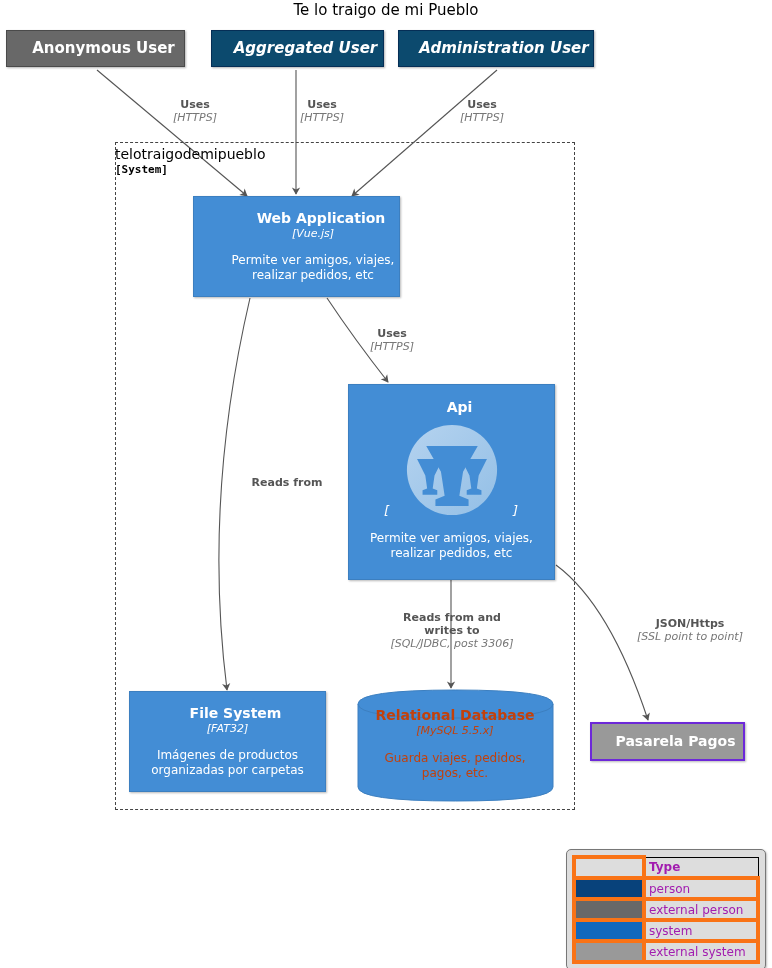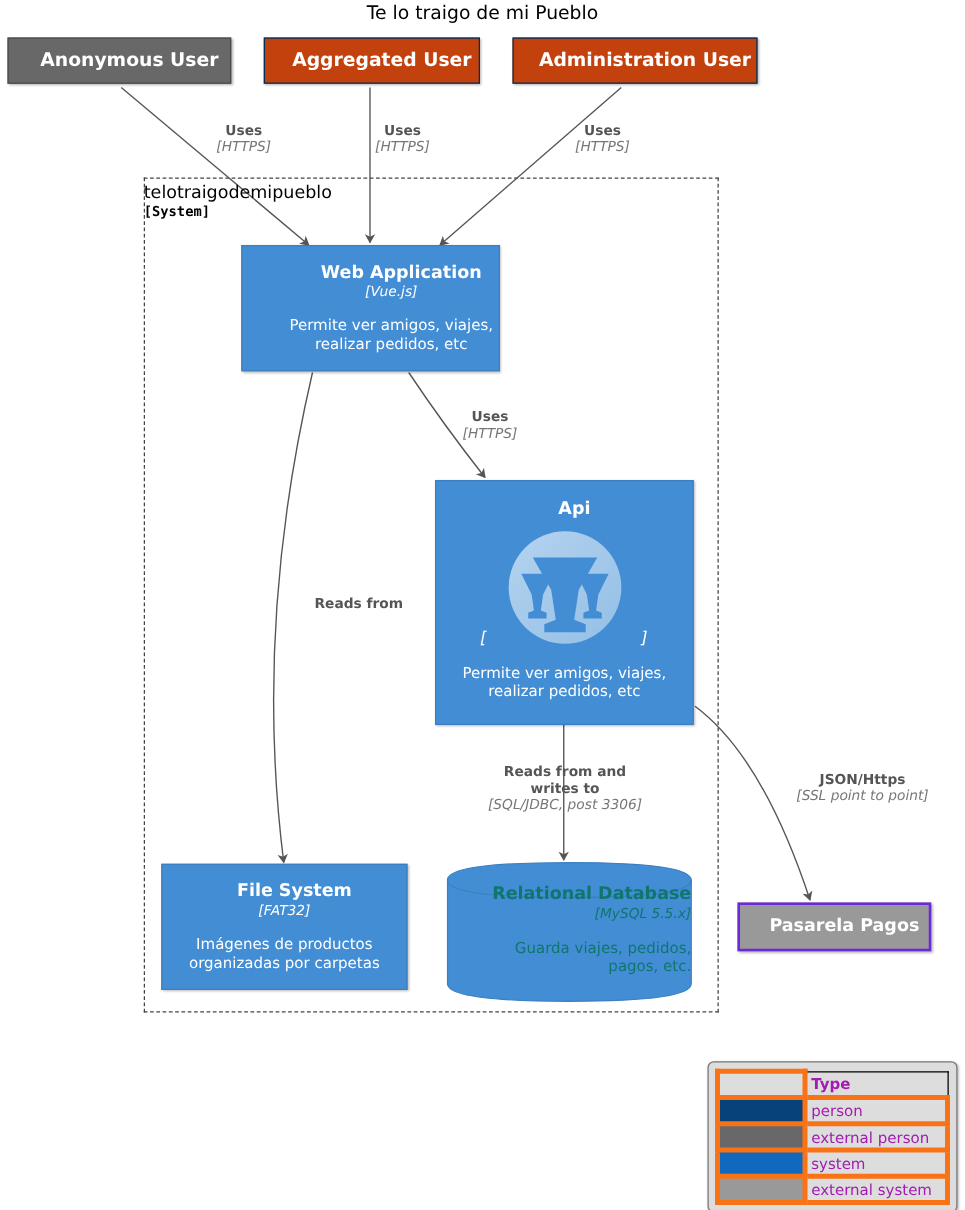--- a/index.html
+++ b/index.html
@@ -59,21 +59,21 @@
     line-height:1.25;
   }
 
   
   .actor{
     border:1px solid #3f3f3f;
     font-size:15px;
     height:37px;
     box-shadow:1px 1px 2px rgba(0,0,0,0.30);
   }
-  .actor.person{ background:#c2410c; border-color:#052e56; }
+  .actor.person{ background:#0c4a6e; border-color:#052e56;font-style:italic; }
   .actor.external-person{ background:#686868; border-color:#4a4a4a; }
 
   
   .container-box{
     background:#438DD5;
     border:1px solid #3c7fc0;
     box-shadow:1px 1px 2px rgba(0,0,0,0.28);
   }
   .container-box .n-name{ font-size:14px; }
   .container-box .n-tech{ font-size:11px; margin-top:1px; }
@@ -112,22 +112,22 @@
   }
   .db .db-body{
     position:absolute;
     left:0; top:0;
     width:100%; height:100%;
   }
   .db .db-text{
     position:absolute;
     left:0; right:1px;
     top:18px;
-    text-align:right;
-    color:#0f766e;
+    text-align:center;
+    color:#c2410c;
   }
   .db .n-name{ font-size:14px; font-weight:bold; }
   .db .n-tech{ font-size:11px; font-style:italic; margin-top:1px; }
   .db .n-desc{ font-size:12px; margin-top:14px; line-height:1.25; }
 
   
   .api-icon{
     position:absolute;
     z-index:4;
     pointer-events:none;
@@ -239,21 +239,21 @@
   </svg>
 
   <div class="node actor external-person" style="left:6px; top:30px; width:179px;">
     <span class="n-name">Anonymous User</span>
   </div>
 
   <div class="node actor person" style="left:211px; top:30px; width:173px;">
     <span class="n-name">Aggregated User</span>
   </div>
 
-  <div class="node actor person" style="left:410px; top:30px; width:196px;">
+  <div class="node actor person" style="left:398px; top:30px; width:196px;">
     <span class="n-name">Administration User</span>
   </div>
 
   <div class="edge-label" style="left:150px; top:99px; width:90px;">
     <div class="e-main">Uses</div>
     <div class="e-tech">[HTTPS]</div>
   </div>
 
   <div class="edge-label" style="left:277px; top:99px; width:90px;">
     <div class="e-main">Uses</div>

